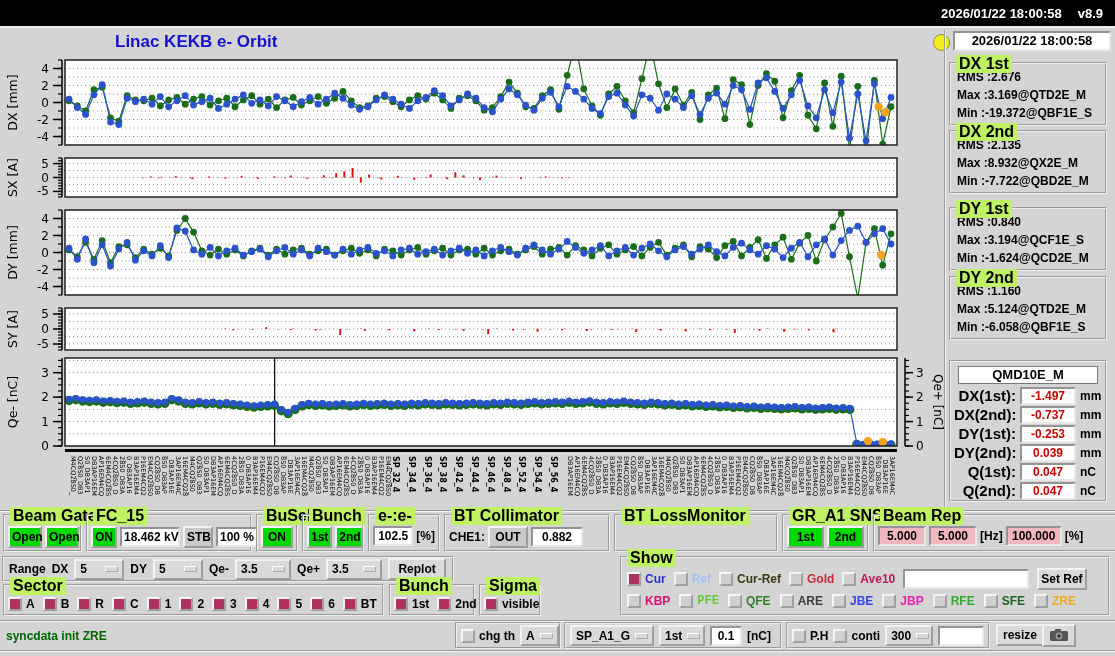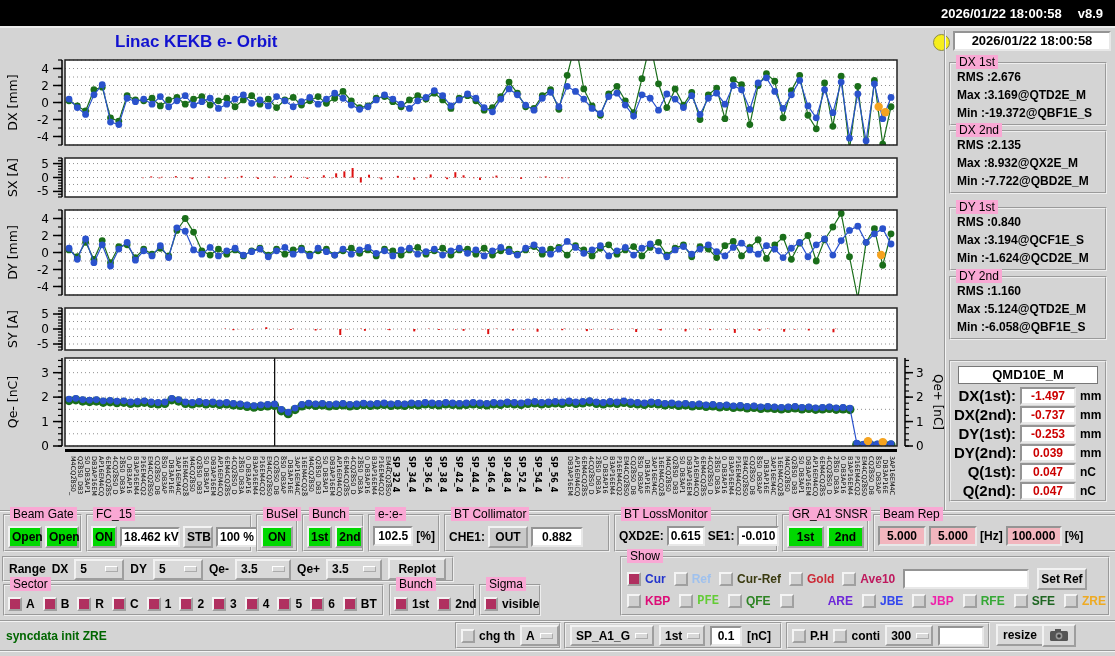--- a/index.html
+++ b/index.html
@@ -14,22 +14,22 @@
   .lbl{font-weight:bold;font-size:12px;white-space:nowrap;}
   .ent{border:2px inset #e8e8e8;background:#fff;font-weight:bold;font-size:12px;
     padding:0 2px;text-align:center;white-space:nowrap;height:16px;line-height:16px;box-sizing:content-box;}
   .ent.pink{background:#f2b6be;}
   .btn{border:2px outset #f2f2f2;background:#d9d9d9;font-weight:bold;font-size:12px;
     text-align:center;padding:1px 2px;white-space:nowrap;height:16px;line-height:16px;}
   .btn.green{background:#00d800;}
   .btn.gray{background:#c9c9c9;}
   .clock{position:absolute;left:953px;top:31px;width:150px;font-size:13px;}
   .fr{position:absolute;border:2px groove #eee;box-sizing:border-box;}
-  .fr>.lt,.sg>.lt{position:absolute;top:-9px;left:5px;background:#f9a8d4;padding:0 3px;
-    font-weight:normal;font-size:12px;white-space:nowrap;}
+  .fr>.lt,.sg>.lt{position:absolute;top:-9px;left:5px;background:#bef264;padding:0 3px;
+    font-weight:bold;font-size:16px;white-space:nowrap;}
   .frow{display:flex;align-items:center;gap:3px;padding:10px 3px 0 3px;}
   .sg{position:absolute;left:949px;width:158px;height:64px;border:2px groove #eee;box-sizing:border-box;}
   .sline{display:flex;gap:0;padding-left:6px;font-size:12px;font-weight:bold;line-height:18px;white-space:nowrap;}
   .sline:first-of-type{padding-top:4px;}
   .qmd{position:absolute;left:949px;top:360px;width:158px;height:142px;border:2px groove #eee;box-sizing:border-box;}
   .qtitle{margin:4px auto 2px auto;width:138px;background:#fff;border:1px solid #777;
     text-align:center;font-weight:bold;font-size:13px;line-height:16px;}
   .qrow{display:flex;align-items:center;gap:4px;padding:0 3px;height:19px;}
   .qlab{width:62px;text-align:right;font-weight:bold;font-size:15px;white-space:nowrap;}
   .qval{width:52px;height:14px;line-height:14px;background:#fff;border:2px inset #e8e8e8;
@@ -1338,26 +1338,20 @@
   <div class="fr" style="left:444px;top:514px;width:166px;height:38px">
     <span class="lt">BT Collimator</span>
     <div class="frow">
       <span class="lbl">CHE1:</span>
       <span class="btn gray" style="width:32px">OUT</span>
       <span class="ent" style="width:44px">0.882</span>
     </div>
   </div>
   <div class="fr" style="left:614px;top:514px;width:164px;height:38px">
     <span class="lt">BT LossMonitor</span>
-    <div class="frow">
-      <span class="lbl">QXD2E:</span>
-      <span class="ent" style="width:36px">0.615</span>
-      <span class="lbl">SE1:</span>
-      <span class="ent" style="width:42px">-0.010</span>
-    </div>
   </div>
   <div class="fr" style="left:782px;top:514px;width:87px;height:38px">
     <span class="lt">GR_A1 SNSR</span>
     <div class="frow">
       <span class="btn green" style="width:30px">1st</span>
       <span class="btn green" style="width:30px">2nd</span>
     </div>
   </div>
   <div class="fr" style="left:873px;top:514px;width:277px;height:38px">
     <span class="lt">Beam Rep</span>
@@ -1429,21 +1423,21 @@
       <span class="cbi">
           <span class="cbx"></span>
           <span class="lbl" style="color: rgb(99, 204, 53); font-family: Liberation Mono, monospace;">PFE</span>
         </span>
       <span class="cbi">
           <span class="cbx"></span>
           <span class="lbl" style="color: rgb(46, 132, 36);">QFE</span>
         </span>
       <span class="cbi">
           <span class="cbx"></span>
-          <span class="lbl" style="color: #6d28d9; margin-left: 30px;">ARE</span>
+          <span class="lbl" style="color: #404040;">ARE</span>
         </span>
       <span class="cbi">
           <span class="cbx"></span>
           <span class="lbl" style="color: rgb(51, 71, 238);">JBE</span>
         </span>
       <span class="cbi">
           <span class="cbx"></span>
           <span class="lbl" style="color: rgb(238, 34, 170);">JBP</span>
         </span>
       <span class="cbi">

